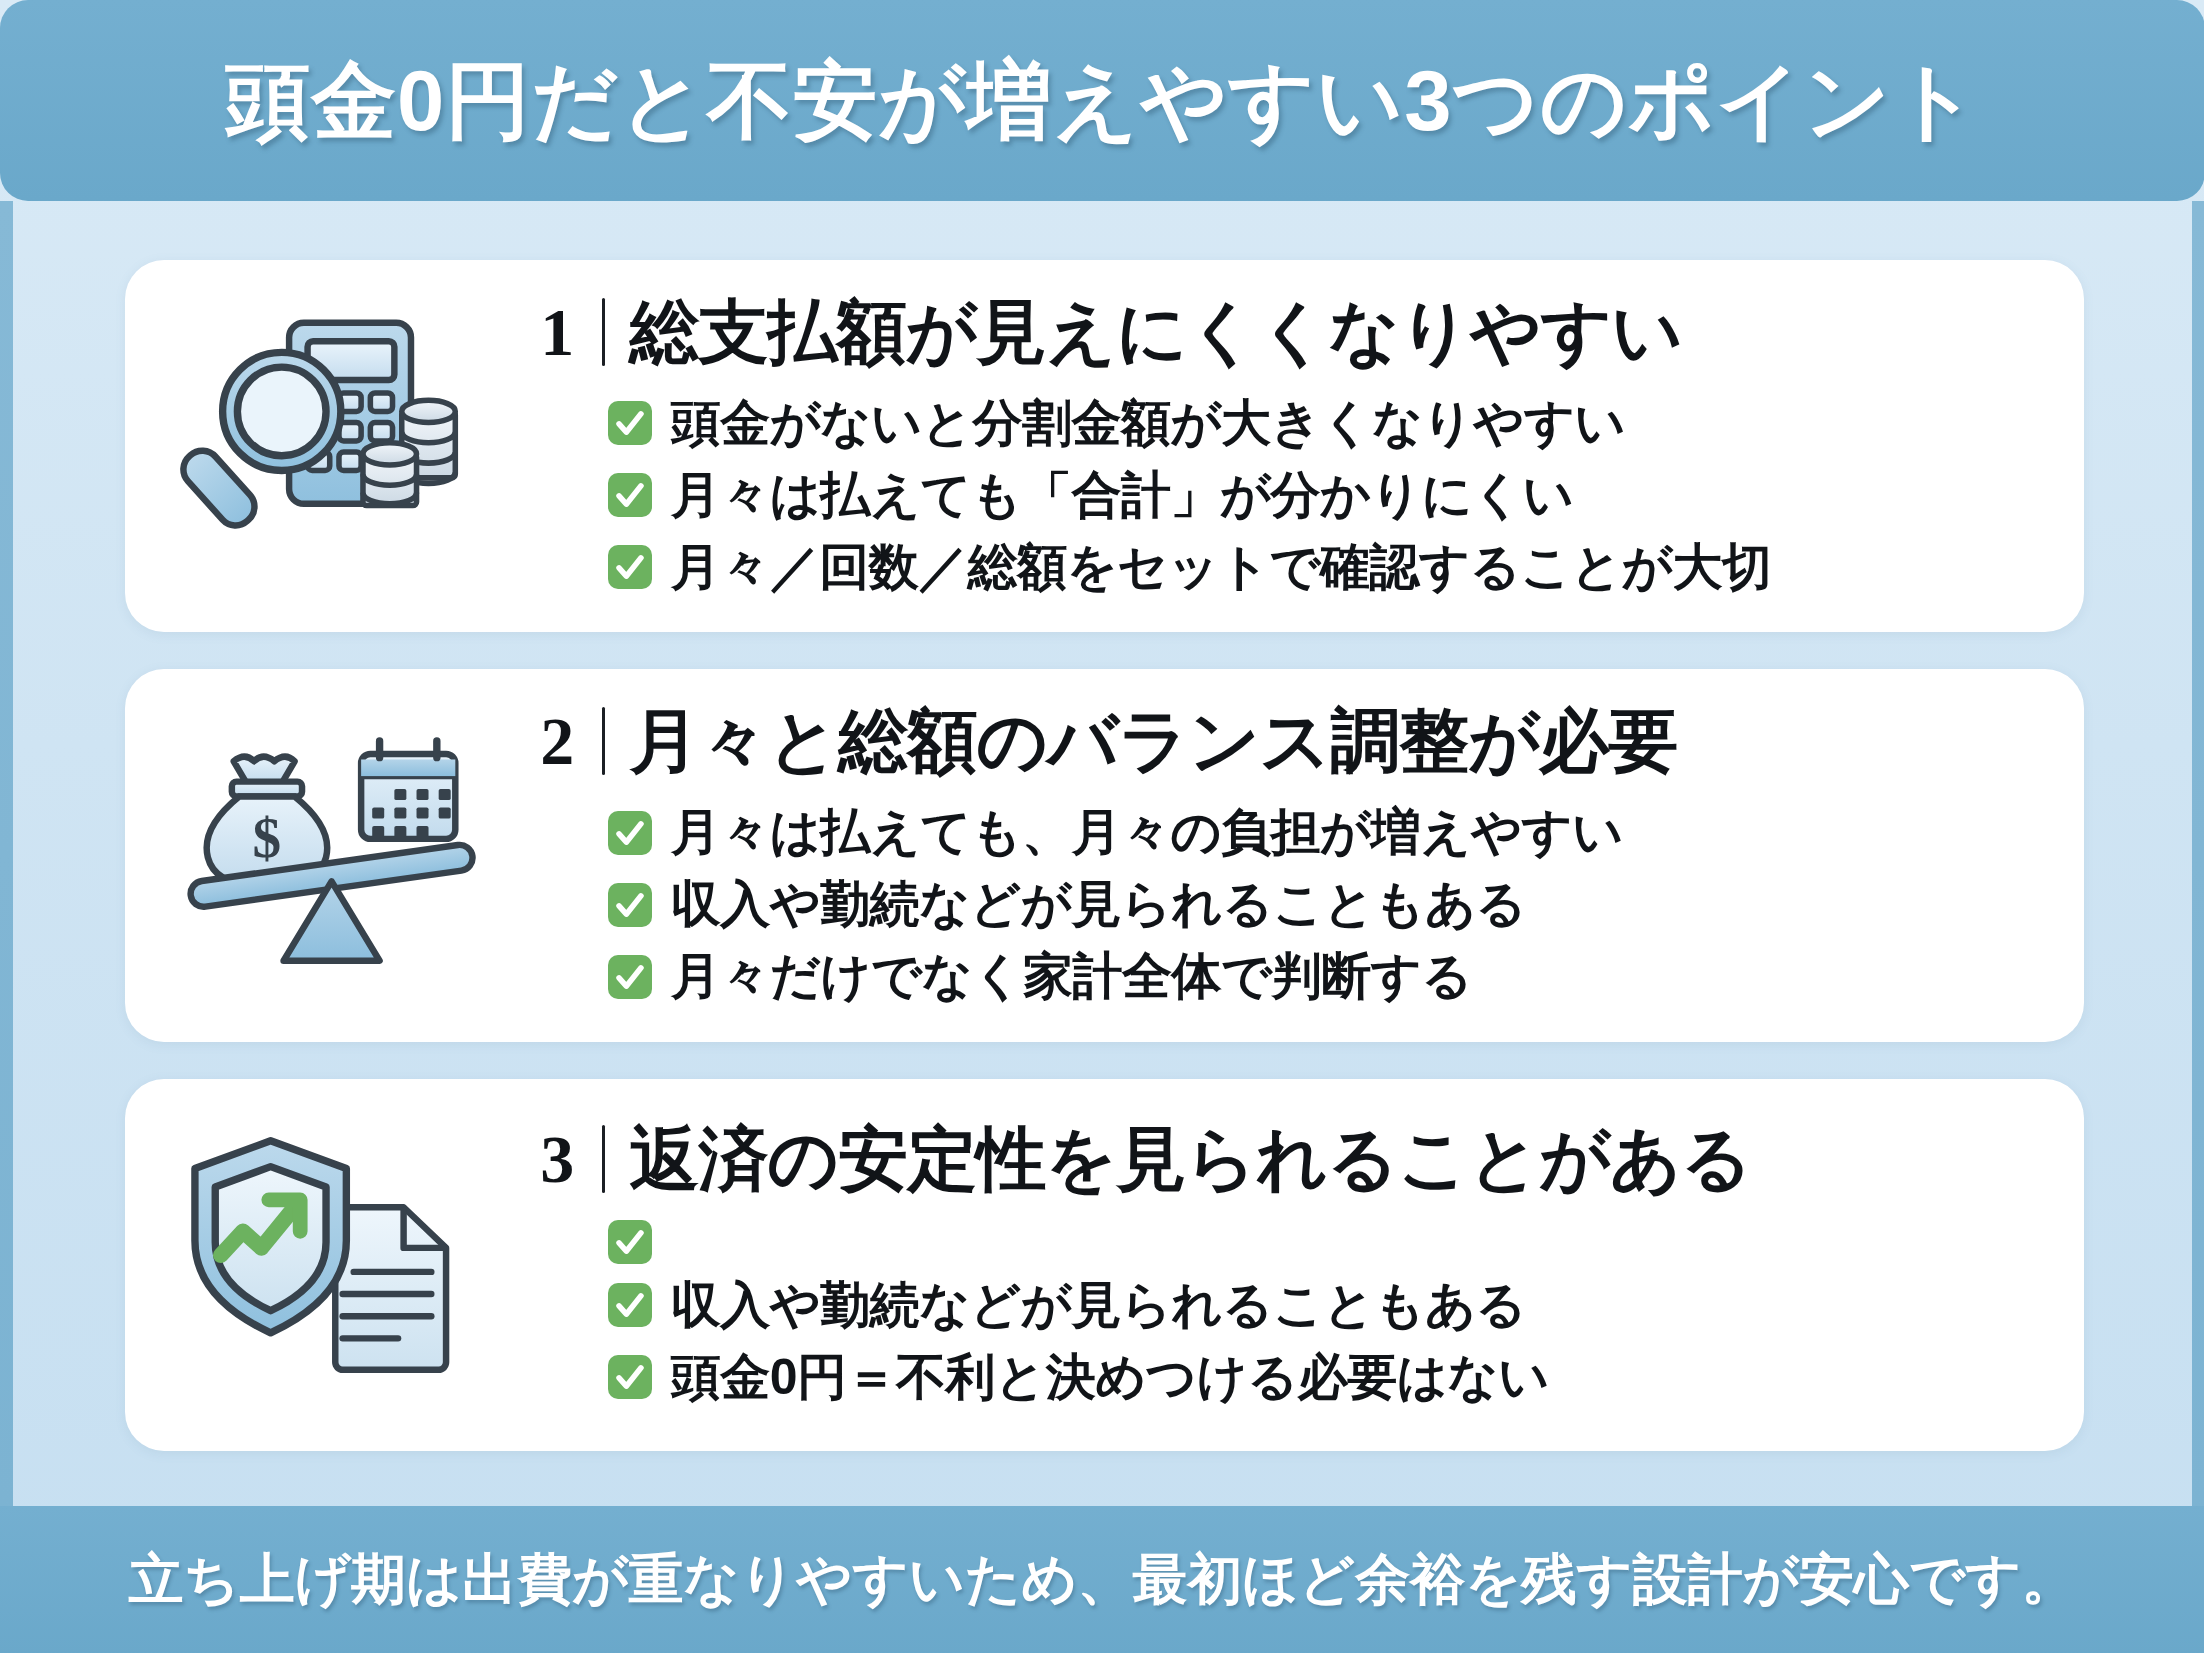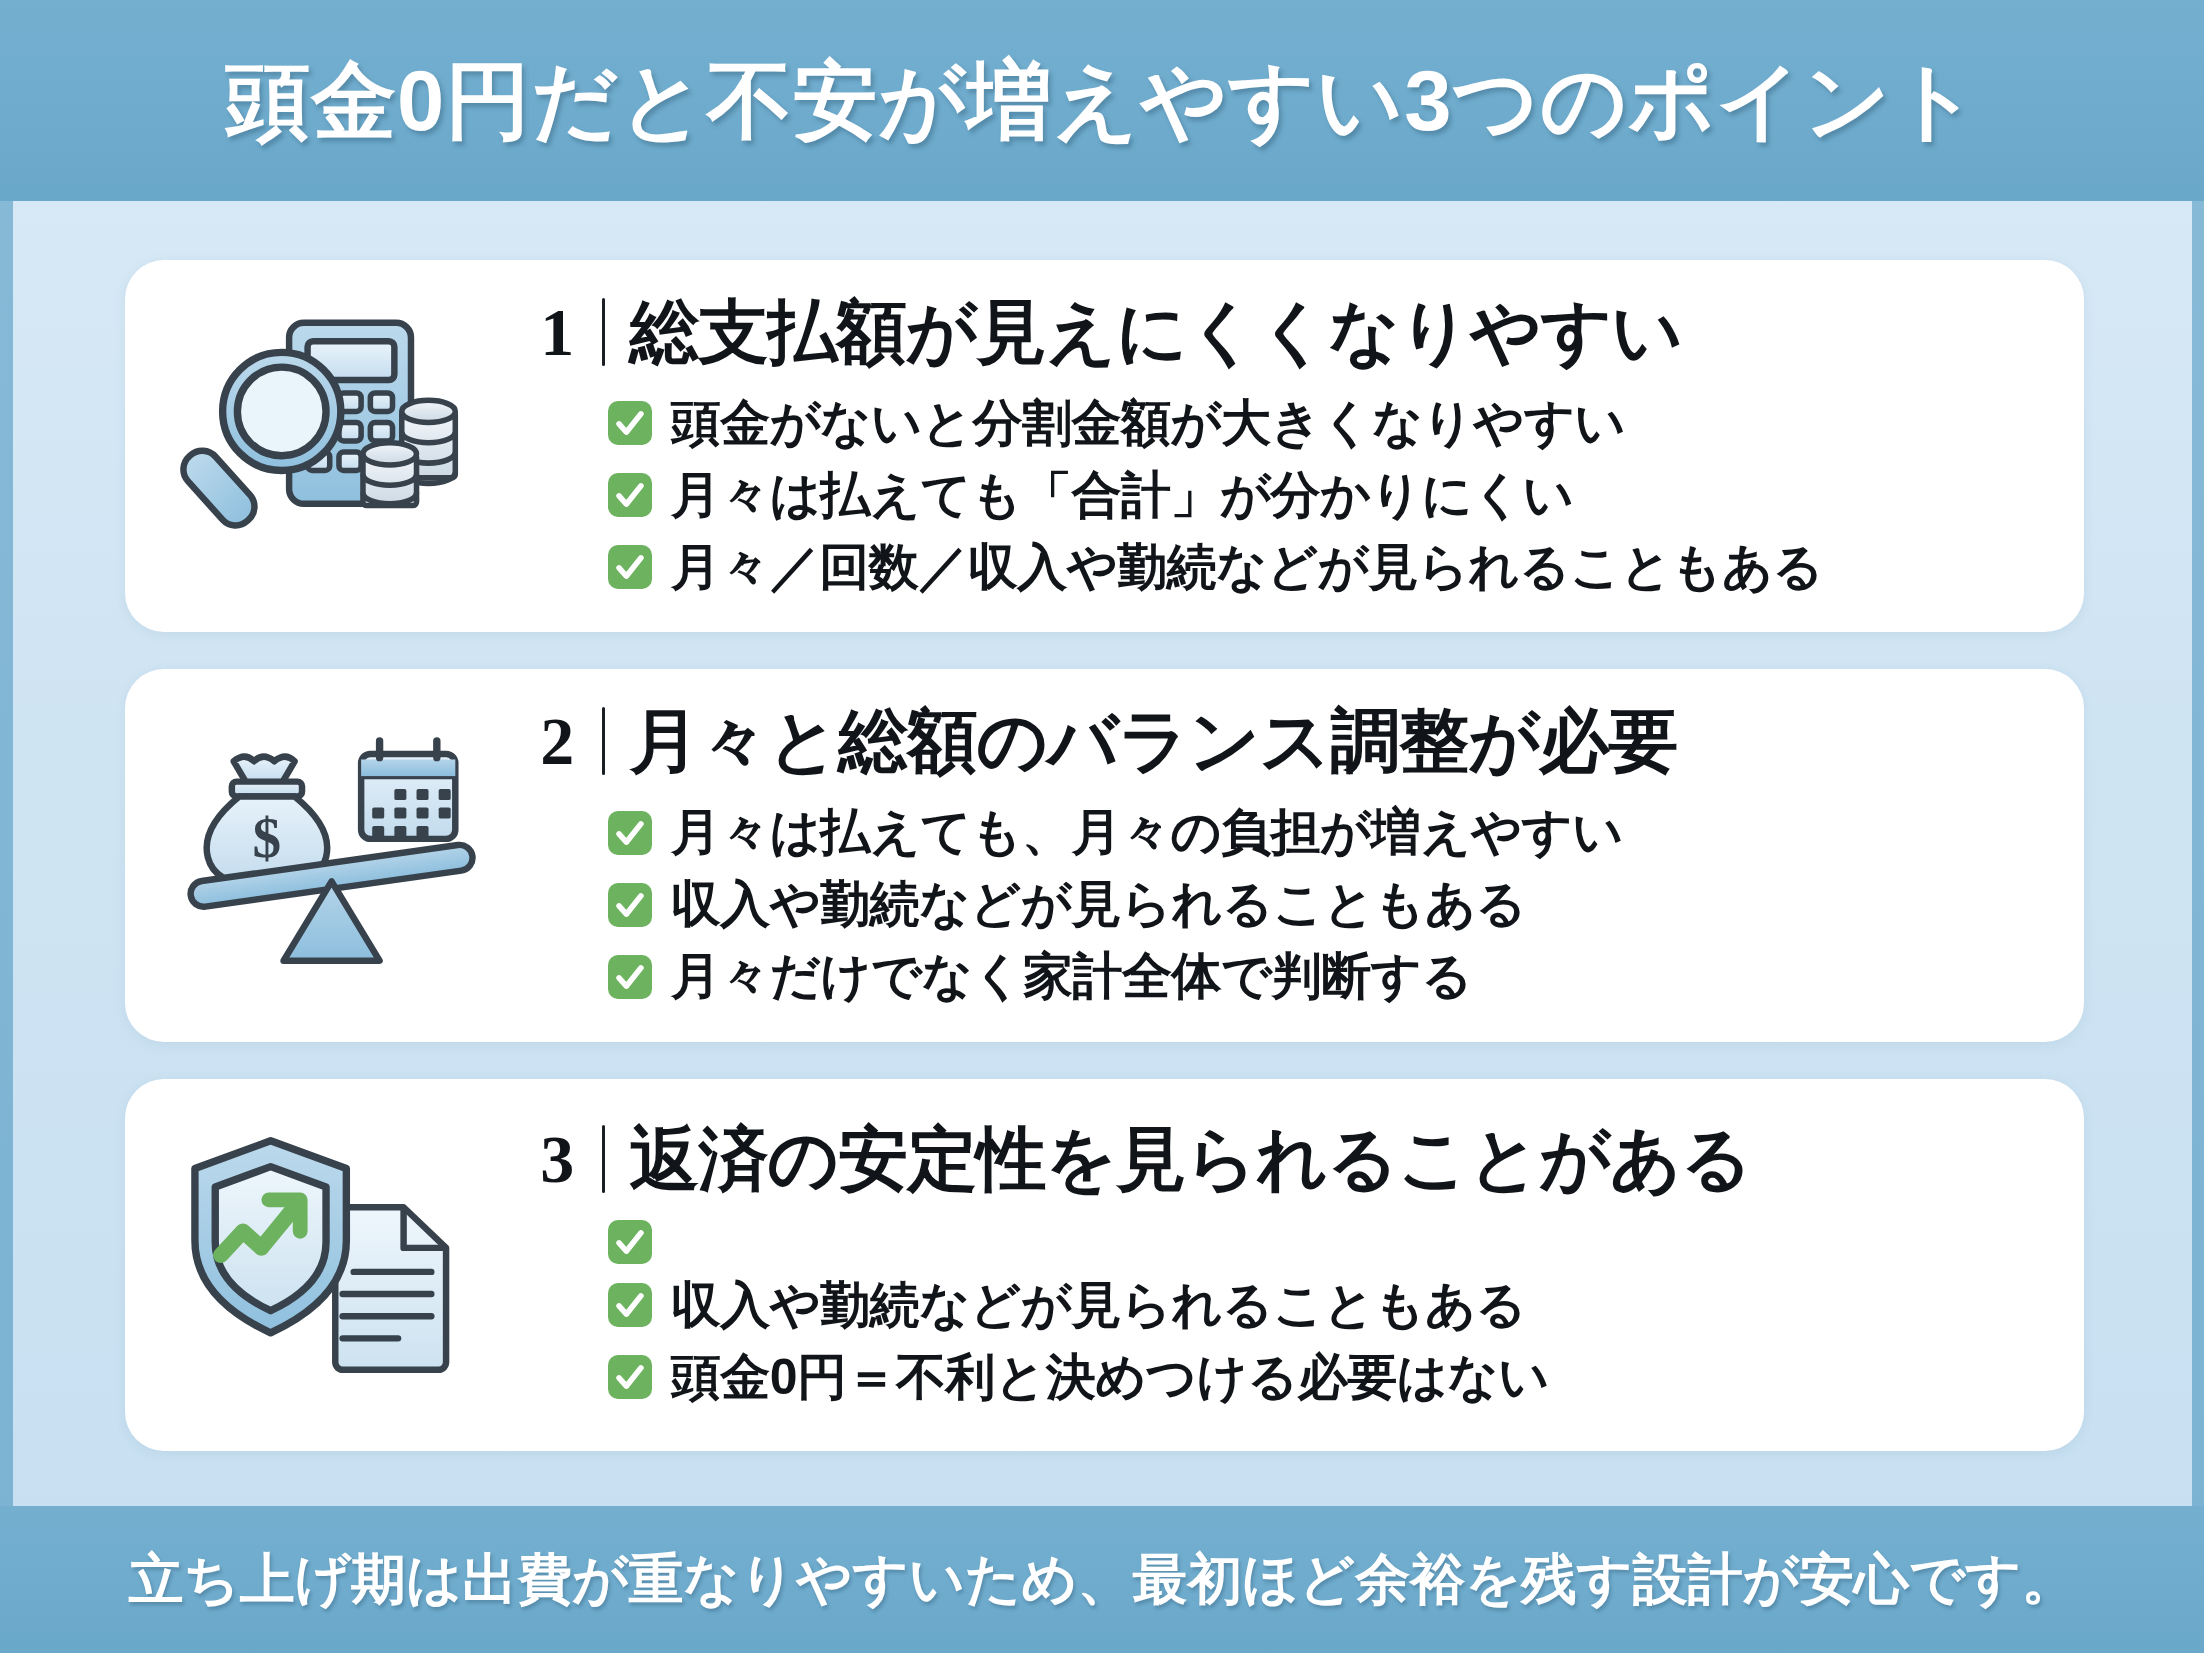--- a/index.html
+++ b/index.html
@@ -18,20 +18,21 @@
     display:flex; flex-direction:column;
     background:linear-gradient(180deg,#d9eaf6 0%,#cfe4f3 45%,#c6dff1 100%);
   }
 
   
   .header {
     flex:0 0 201px;
     background:linear-gradient(180deg,#74afd0 0%,#6aa8ca 100%);
     display:flex; align-items:center; justify-content:center;
     position:relative;
+    border-radius:28px;
   }
   .header-title {
     color:#ffffff;
     font-size:85px;
     font-weight:bold;
     letter-spacing:0.9px;
     line-height:1;
     white-space:nowrap;
     text-shadow:2.8px 3.7px 4.6px rgba(40,80,105,.35);
   }
@@ -226,21 +227,21 @@
                 </svg>
             </span>
             <span class="bullet-text">月々は払えても「合計」が分かりにくい</span>
           </li>
           <li class="bullet">
             <span class="check">
               <svg viewBox="0 0 48 48">
                   <path d="M12 25 l8 9 16 -20" fill="none" stroke="#ffffff" stroke-width="6" stroke-linecap="round" stroke-linejoin="round"></path>
                 </svg>
             </span>
-            <span class="bullet-text">月々／回数／収入や勤続などが見られることもある</span>
+            <span class="bullet-text">月々／回数／総額をセットで確認することが大切</span>
           </li>
         </ul>
       </div>
     </div>
 
     <div class="card">
       <div class="icon-wrap">
         <svg viewBox="0 0 330 300" xmlns="http://www.w3.org/2000/svg">
           <defs>
             <linearGradient id="bl3" x1="0" y1="0" x2="0" y2="1">

